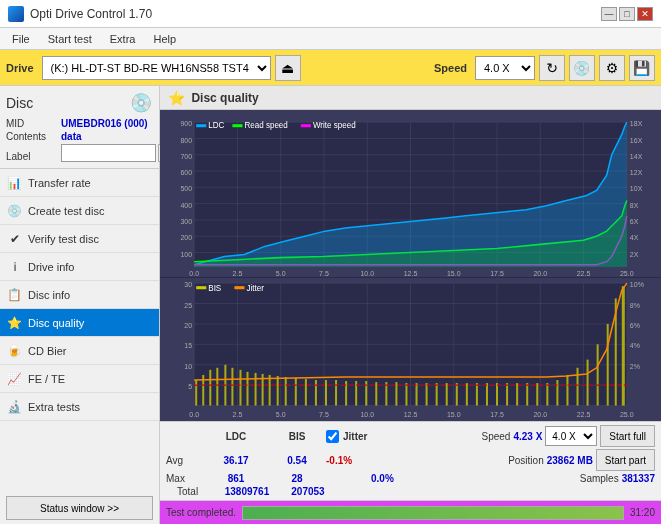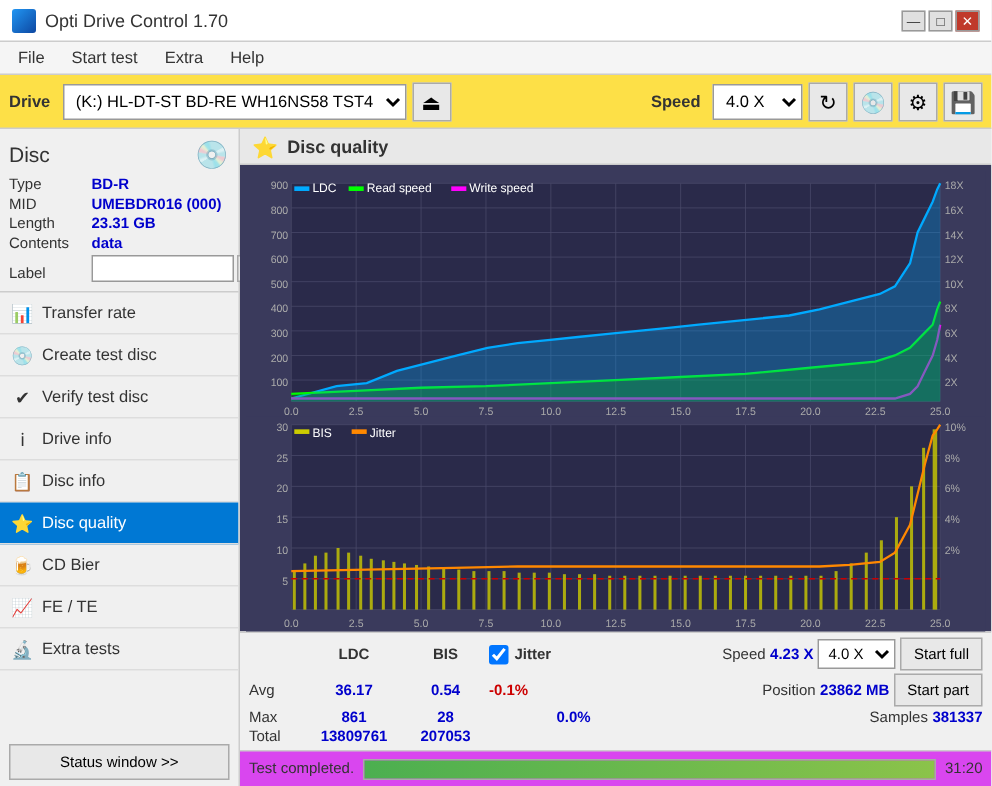--- a/index.html
+++ b/index.html
@@ -123,30 +123,22 @@
 <div class="main">
 
   <div class="sidebar">
 
     <div class="disc-section">
       <div class="disc-header">
         <span class="disc-header-label">Disc</span>
         <span class="disc-icon">💿</span>
       </div>
       <div class="disc-info-row">
-        <span class="disc-info-key">Type</span>
-        <span class="disc-info-val">BD-R</span>
-      </div>
-      <div class="disc-info-row">
         <span class="disc-info-key">MID</span>
         <span class="disc-info-val">UMEBDR016 (000)</span>
-      </div>
-      <div class="disc-info-row">
-        <span class="disc-info-key">Length</span>
-        <span class="disc-info-val">23.31 GB</span>
       </div>
       <div class="disc-info-row">
         <span class="disc-info-key">Contents</span>
         <span class="disc-info-val">data</span>
       </div>
       <div class="disc-label-row">
         <span class="disc-info-key">Label</span>
         <input class="disc-label-input" type="text" value="" style="">
         <div class="disc-label-btn">✎</div>
       </div>
@@ -434,21 +426,21 @@
         <div style="width:36px;font-size:10px;color:#333;">Max</div>
         <div class="col-ldc stats-val">861</div>
         <div class="col-bis stats-val">28</div>
         <div style="flex:1; font-size:10px;color:#0000cc;font-weight:bold;margin-left:45px;">0.0%</div>
         <div style="display:flex; align-items:center; gap:3px; margin-left:auto;">
           <span style="font-size:10px;color:#333;">Samples</span>
           <span style="font-size:10px;color:#0000cc;font-weight:bold;">381337</span>
         </div>
       </div>
 
-      <div style="display:flex; align-items:center; gap:2px;">
+      <div style="display:flex; align-items:center; gap:2px;margin-left:11px;">
         <div style="width:36px;font-size:10px;color:#333;">Total</div>
         <div class="col-ldc stats-val">13809761</div>
         <div class="col-bis stats-val">207053</div>
         <div style="flex:1;"></div>
       </div>
     </div>
 
     <div class="progress-area">
       <span class="progress-status">Test completed.</span>
       <div class="progress-bar-container">

